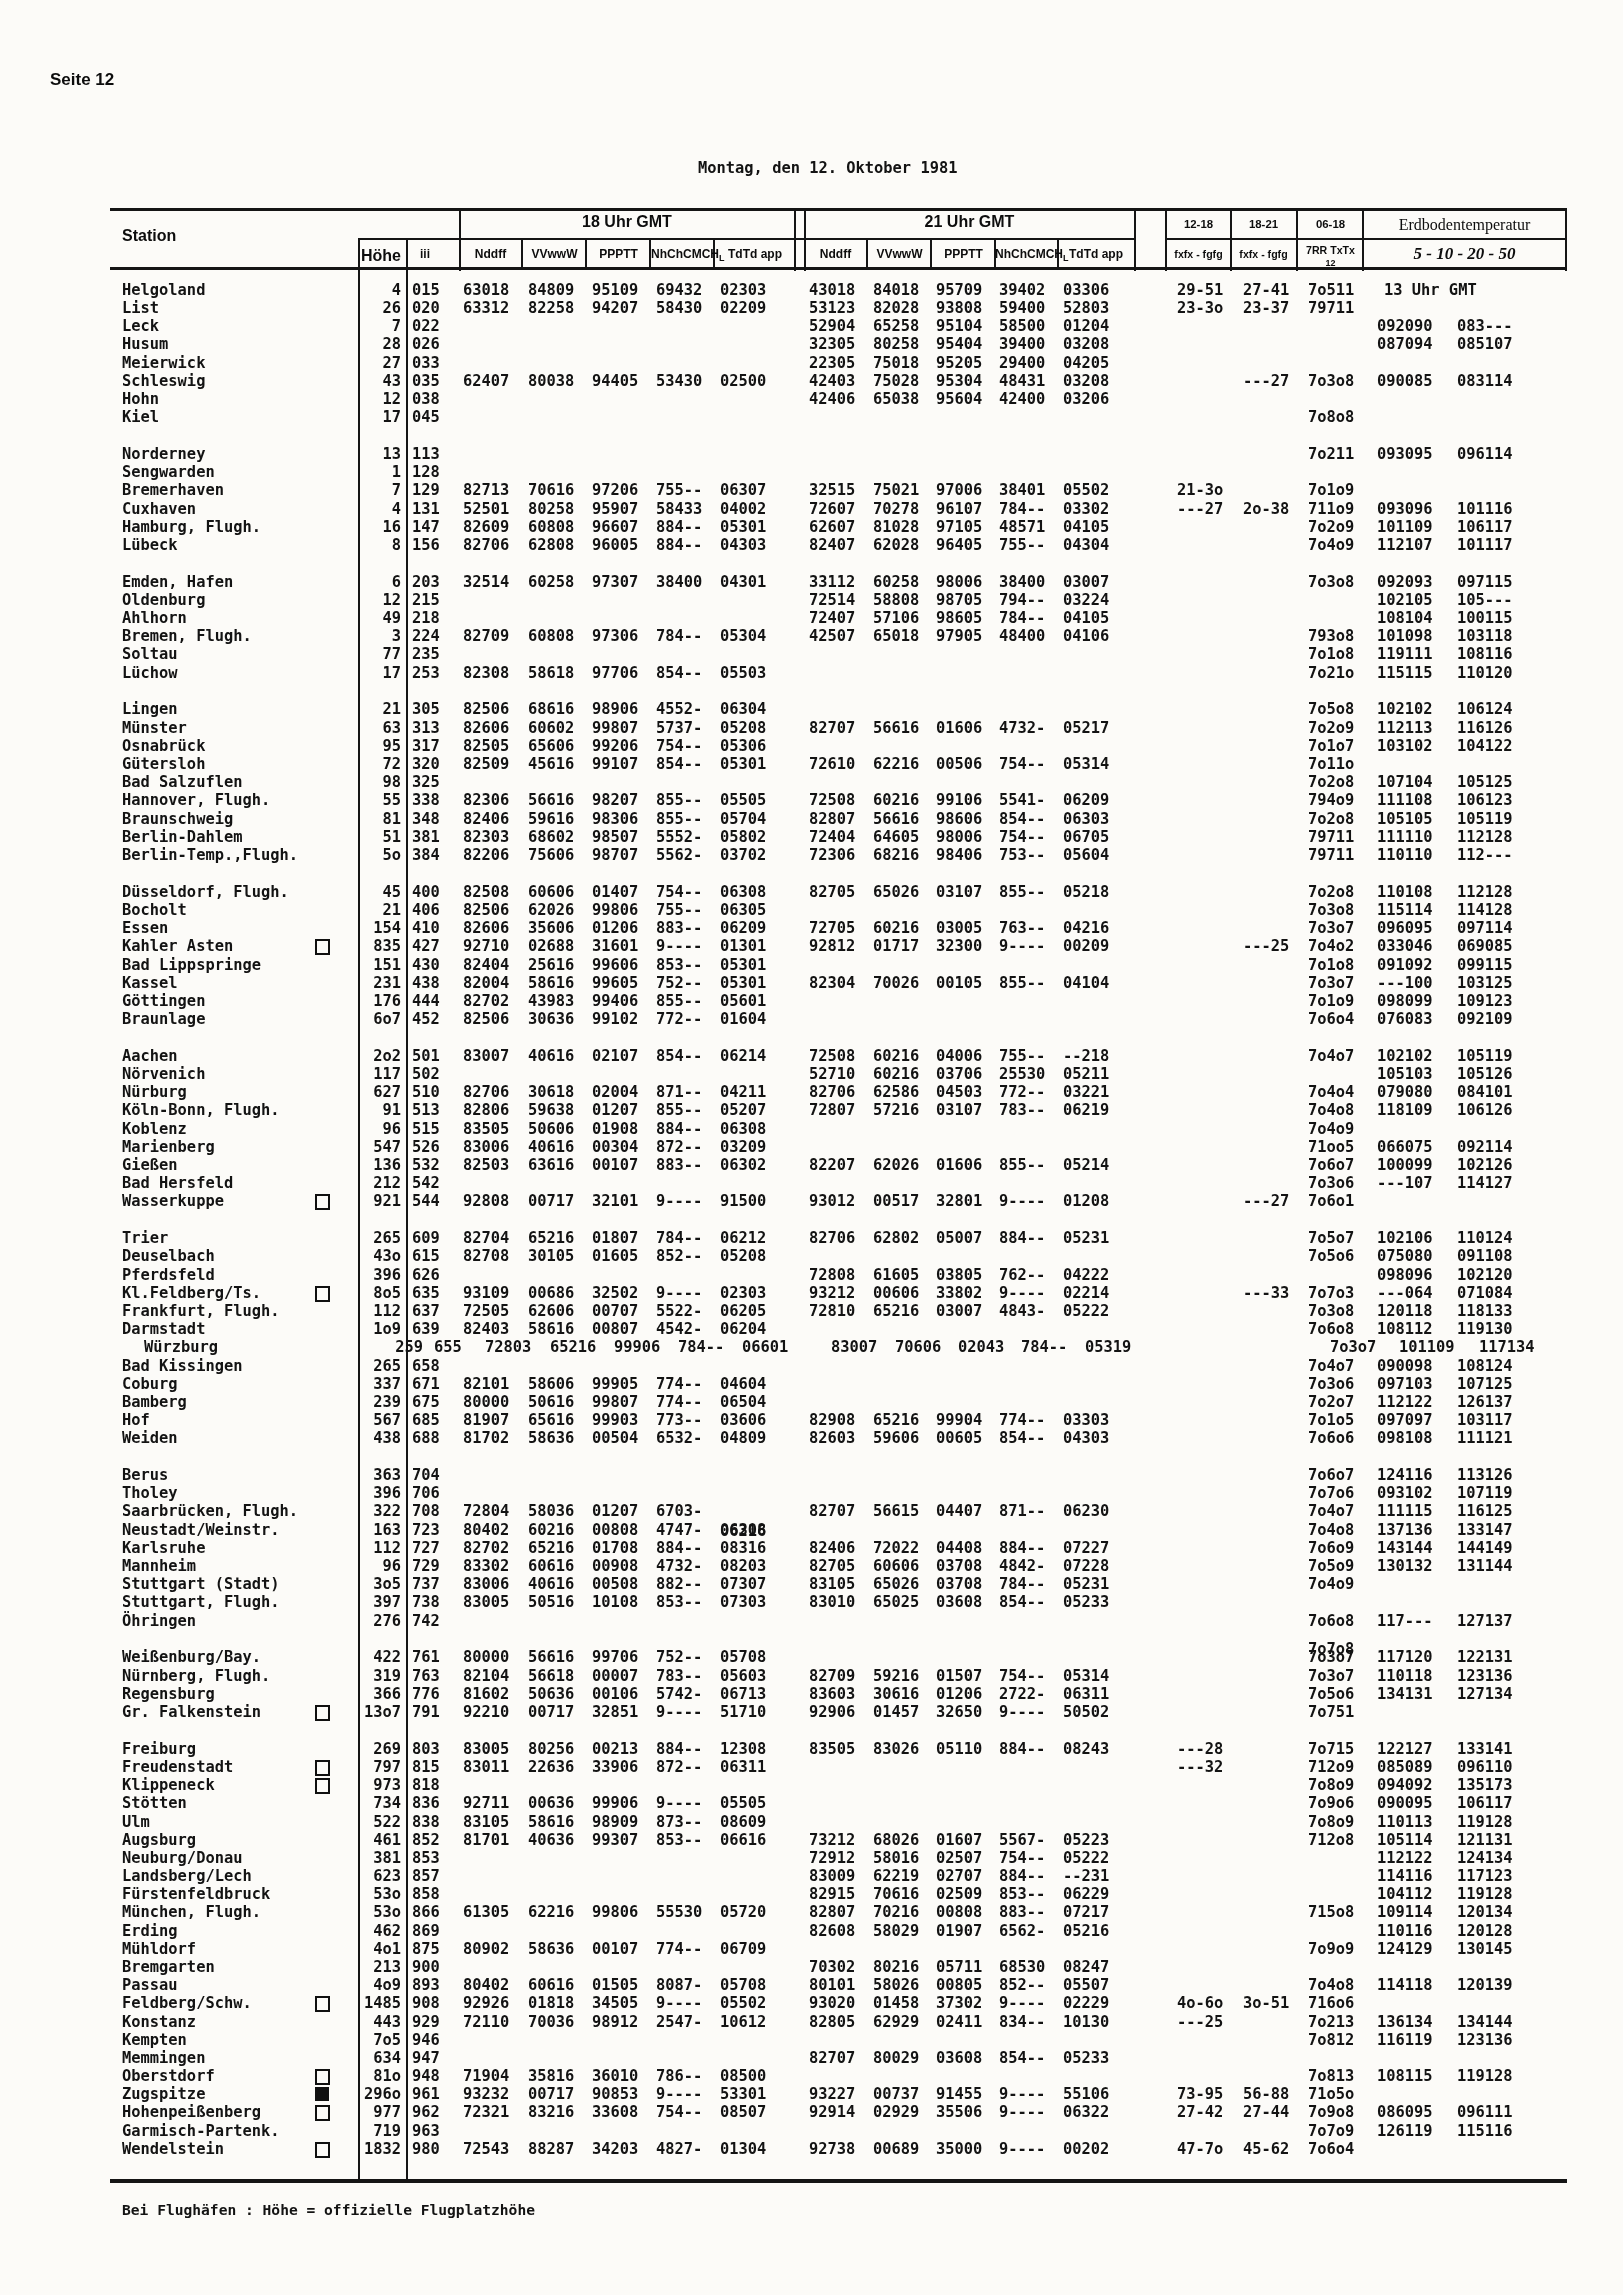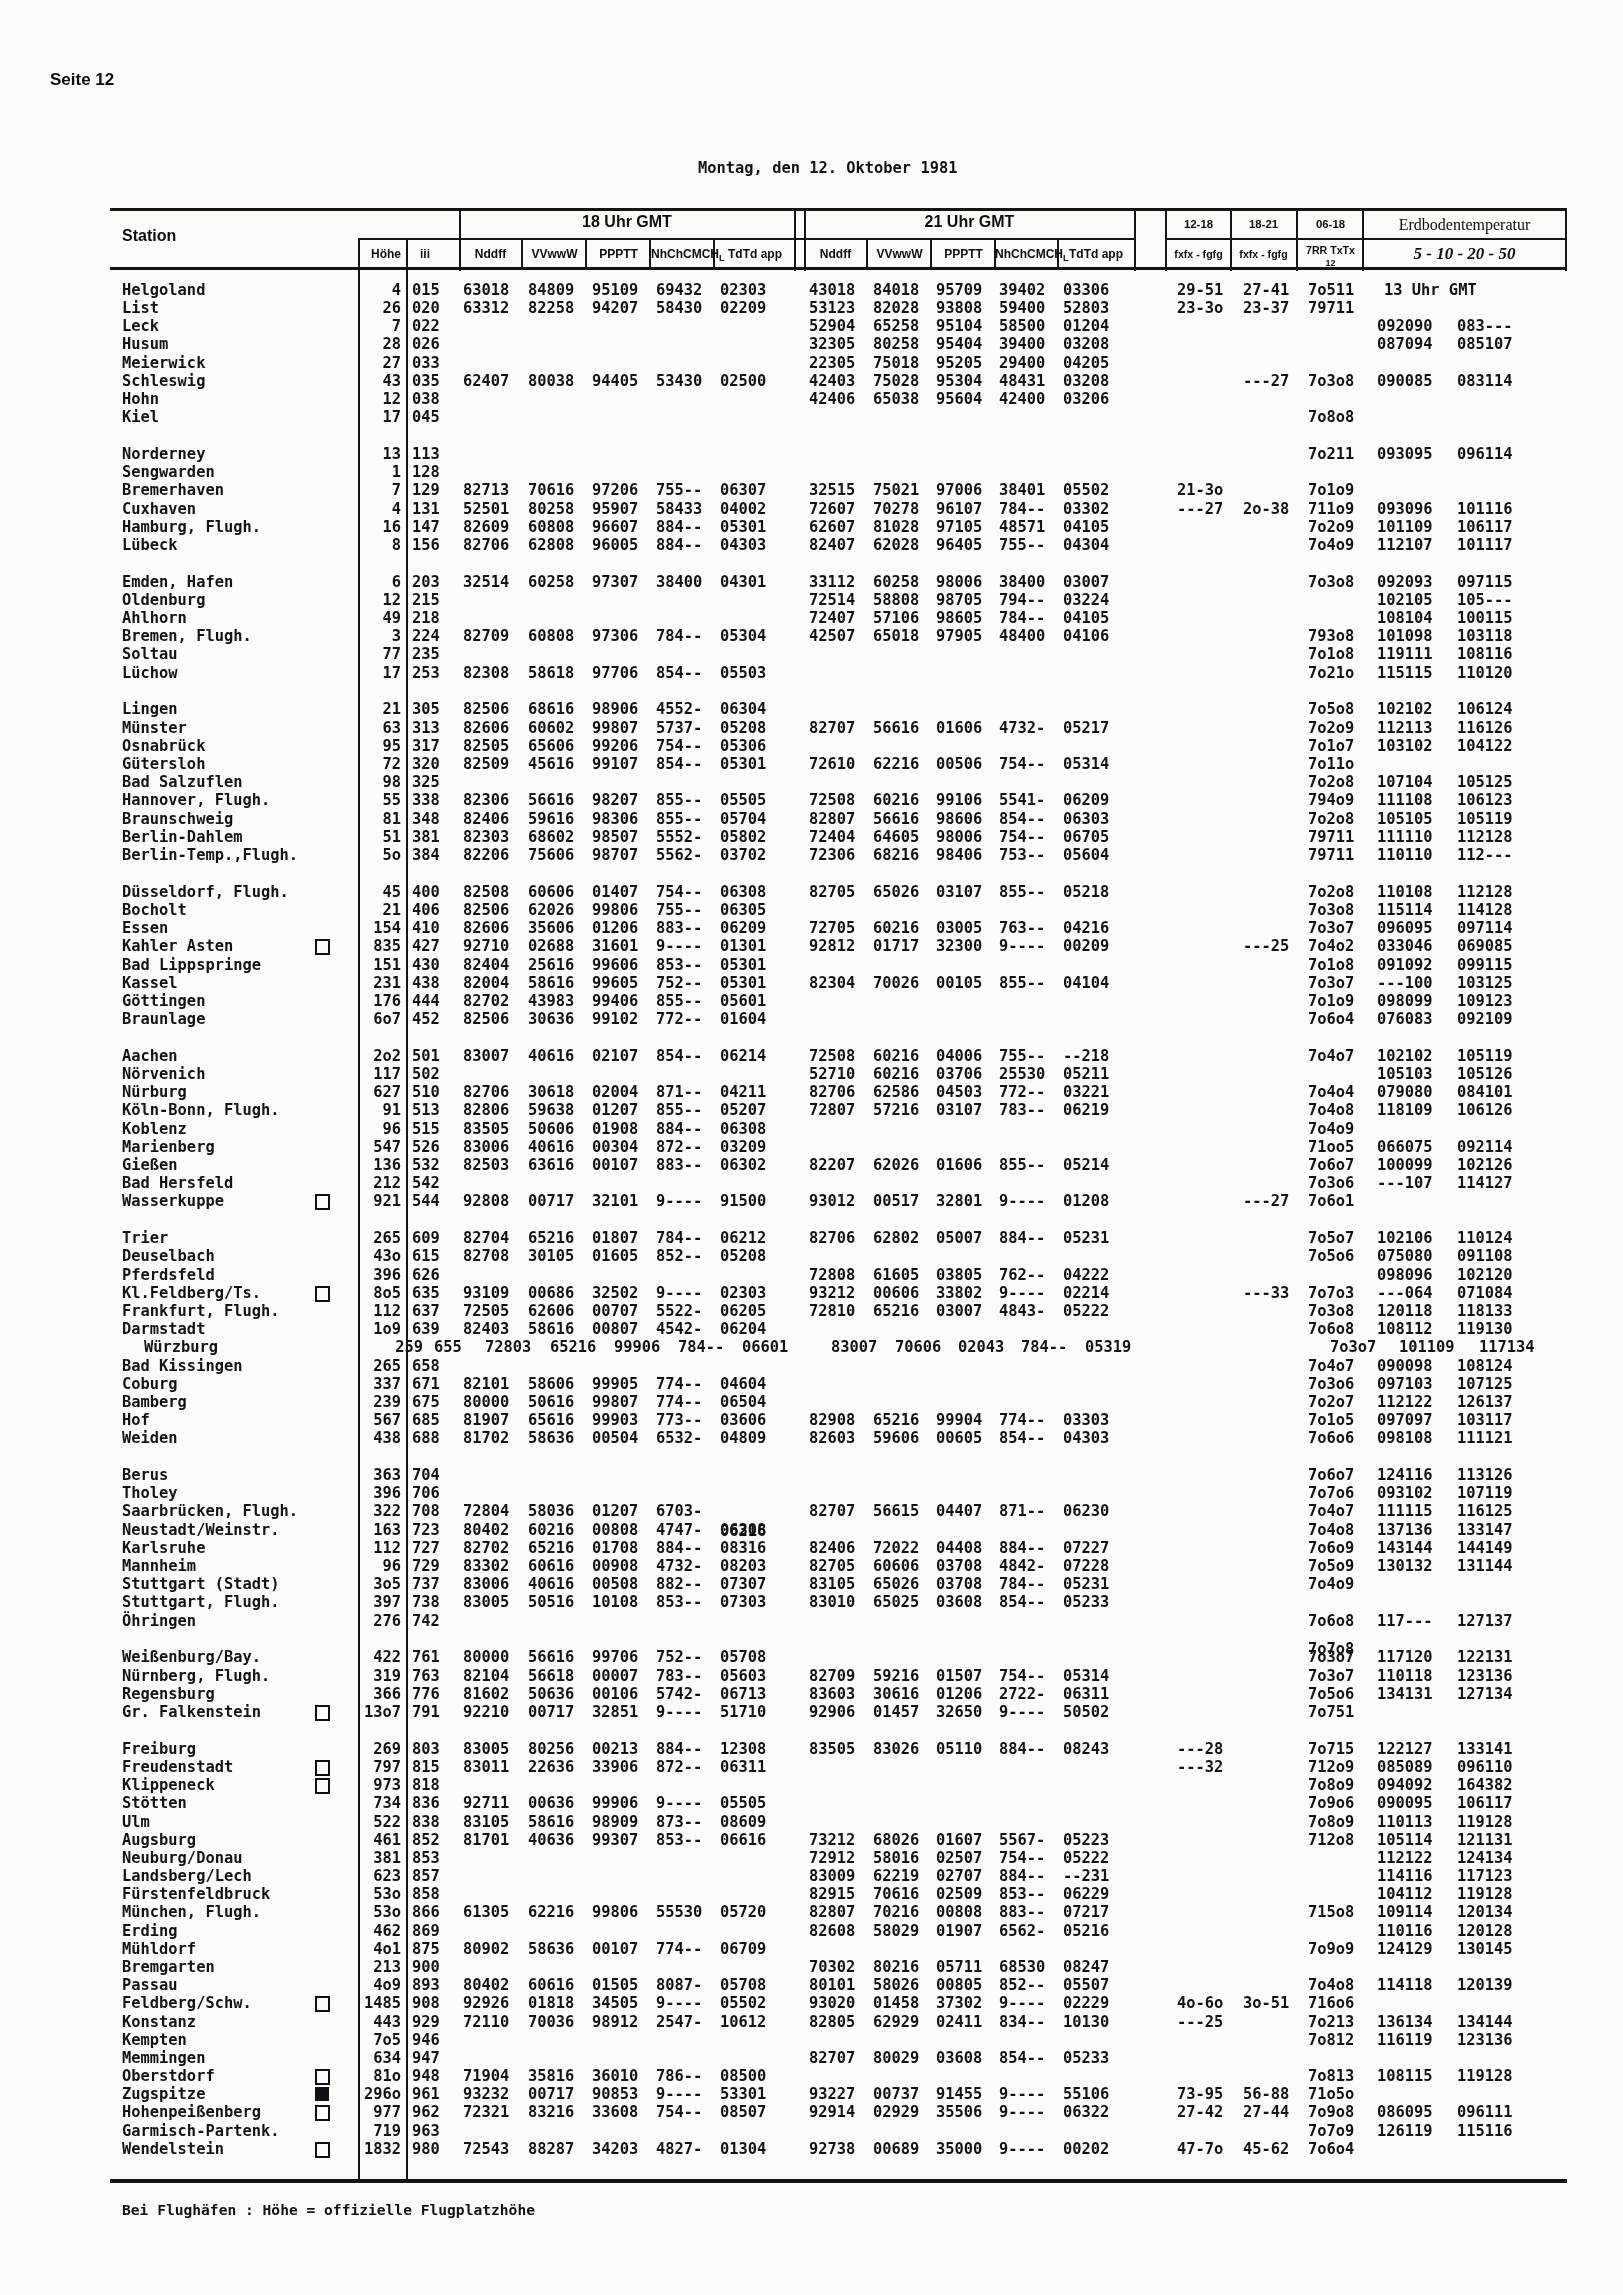--- a/index.html
+++ b/index.html
@@ -52,21 +52,21 @@
 
   <div class="vr" style="left:866px; top:239px; width:1.6px; height:29px;"></div>
   <div class="vr" style="left:930px; top:239px; width:1.6px; height:29px;"></div>
   <div class="vr" style="left:994px; top:239px; width:1.6px; height:29px;"></div>
   <div class="vr" style="left:1057px; top:239px; width:1.6px; height:29px;"></div>
 
   <div class="hl" style="left:122px; top:227px; font-size:16px;">Station</div>
   <div class="hl center" style="left:459px; top:213px; width:336px; font-size:16px;">18 Uhr GMT</div>
   <div class="hl center" style="left:804px; top:213px; width:331px; font-size:16px;">21 Uhr GMT</div>
 
-  <div class="hl tr" style="left:352px; top:247px; width:49px; font-size:12px; text-align:right;">Höhe</div>
+  <div class="hl tr" style="left:352px; top:247px; width:49px; font-size:16px; text-align:right;">Höhe</div>
   <div class="hl" style="left:420px; top:247px; font-size:12px;">iii</div>
 
   <div class="hl center" style="left:459px; top:247px; width:63px; font-size:12px;">Nddff</div>
   <div class="hl center" style="left:523px; top:247px; width:63px; font-size:12px;">VVwwW</div>
   <div class="hl center" style="left:587px; top:247px; width:63px; font-size:12px;">PPPTT</div>
   <div class="hl center" style="left:651px; top:247px; width:63px; font-size:12px;"><span>NhChCMCH</span><span class="sub">L</span></div>
   <div class="hl center" style="left:715px; top:247px; width:80px; font-size:12px;">TdTd app</div>
 
   <div class="hl center" style="left:804px; top:247px; width:63px; font-size:12px;">Nddff</div>
   <div class="hl center" style="left:868px; top:247px; width:63px; font-size:12px;">VVwwW</div>
@@ -1163,21 +1163,21 @@
         <span class="t" style="left: 1377px;">085089</span>
         <span class="t" style="left: 1457px;">096110</span>
       </div>
       <div style="position: absolute; left: 0px; top: 1776px; width: 1623px; height: 18px;">
         <span class="t" style="left: 122px;">Klippeneck</span>
         <span class="sq" style="left: 315px; top: 2.4px;"></span>
         <span class="t tr" style="left: 354px; width: 47px; text-align: right;">973</span>
         <span class="t" style="left: 412px;">818</span>
         <span class="t" style="left: 1308px;">7o8o9</span>
         <span class="t" style="left: 1377px;">094092</span>
-        <span class="t" style="left: 1457px;">164382</span>
+        <span class="t" style="left: 1457px;">135173</span>
       </div>
       <div style="position: absolute; left: 0px; top: 1794px; width: 1623px; height: 18px;">
         <span class="t" style="left: 122px;">Stötten</span>
         <span class="t tr" style="left: 354px; width: 47px; text-align: right;">734</span>
         <span class="t" style="left: 412px;">836</span>
         <span class="t" style="left: 463px;">92711</span>
         <span class="t" style="left: 528px;">00636</span>
         <span class="t" style="left: 592px;">99906</span>
         <span class="t" style="left: 656px;">9----</span>
         <span class="t" style="left: 720px;">05505</span>

